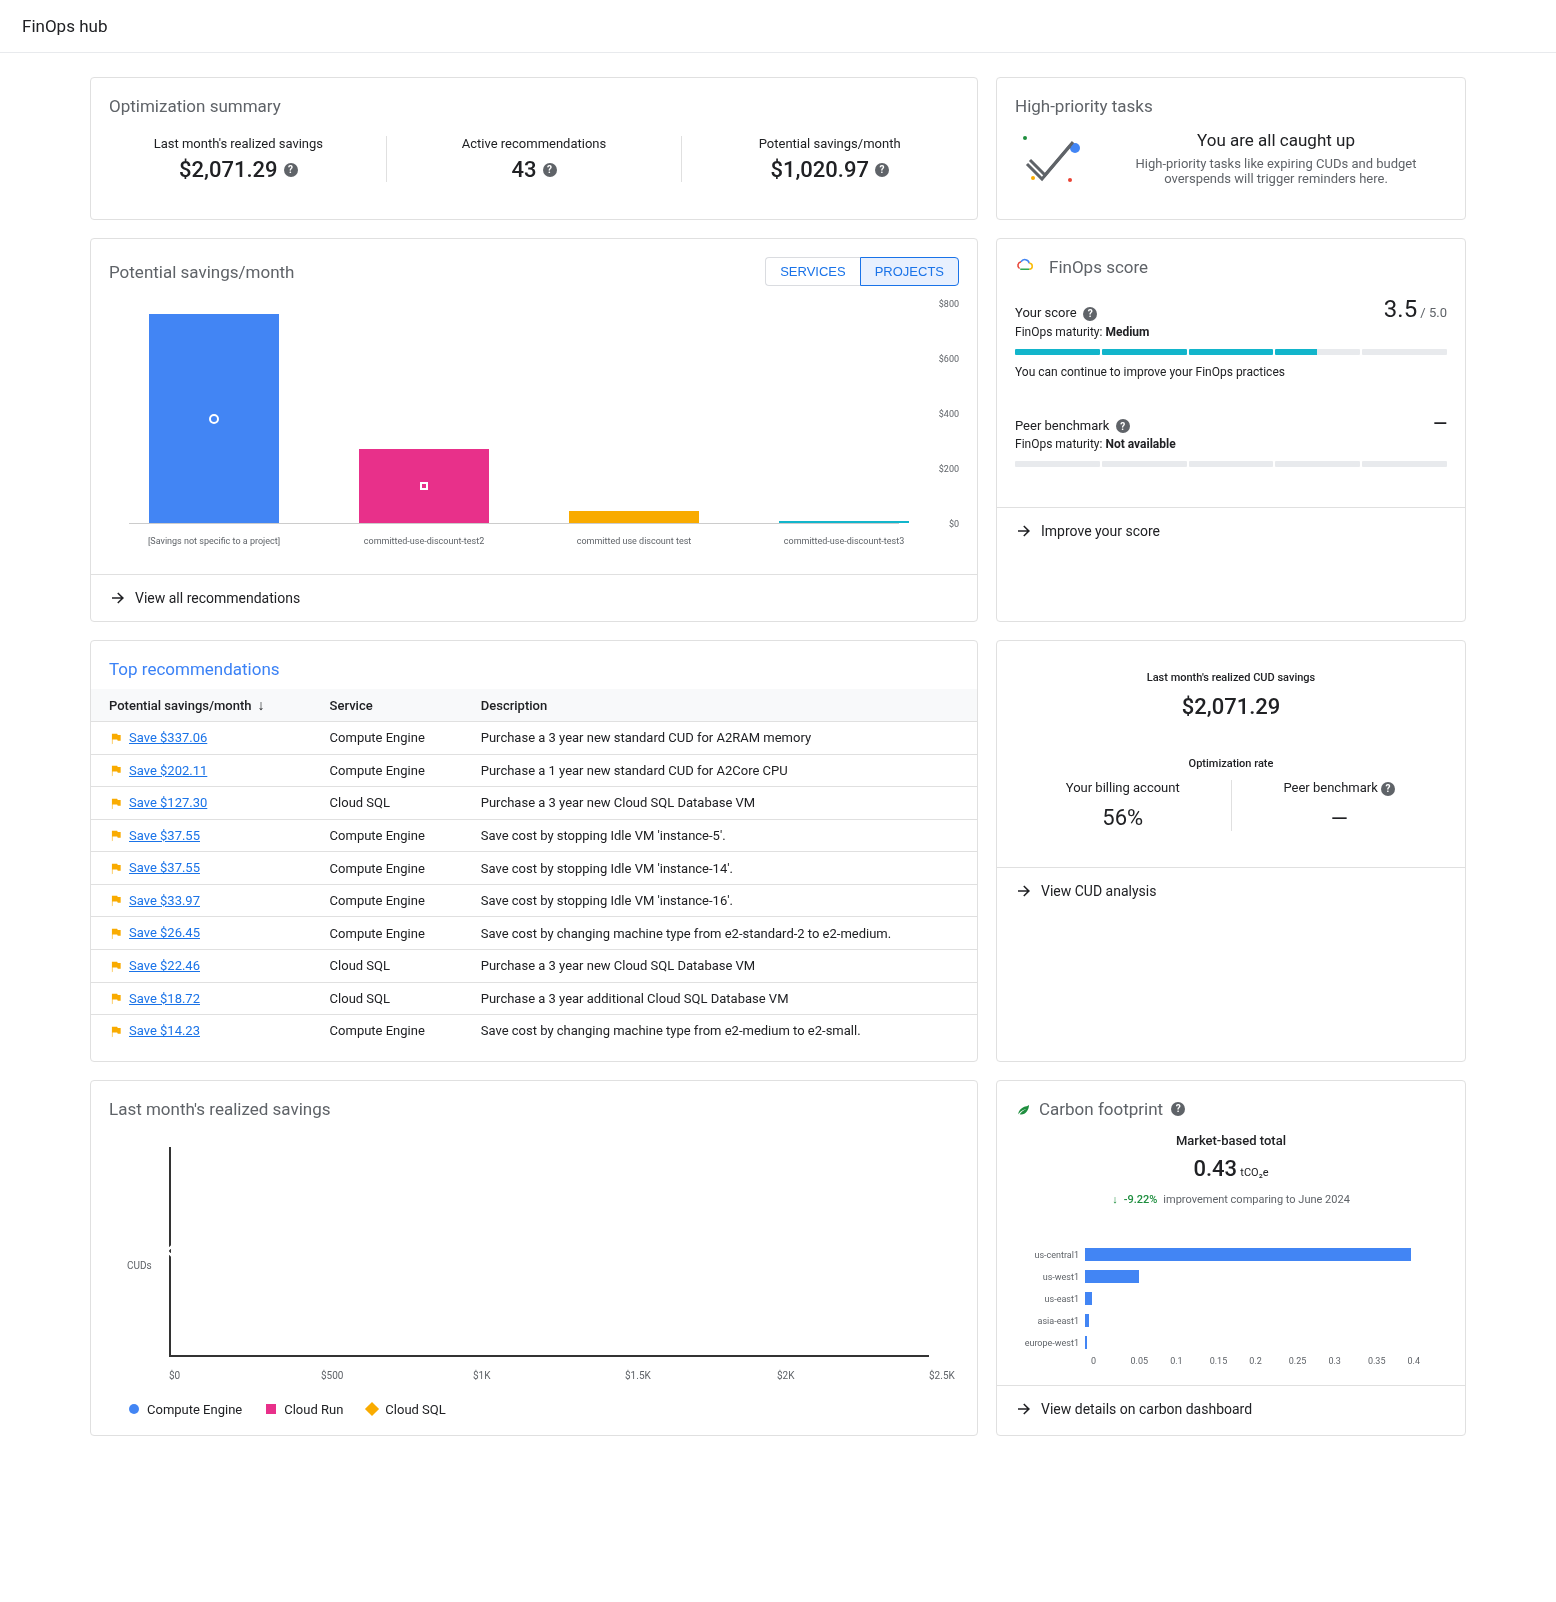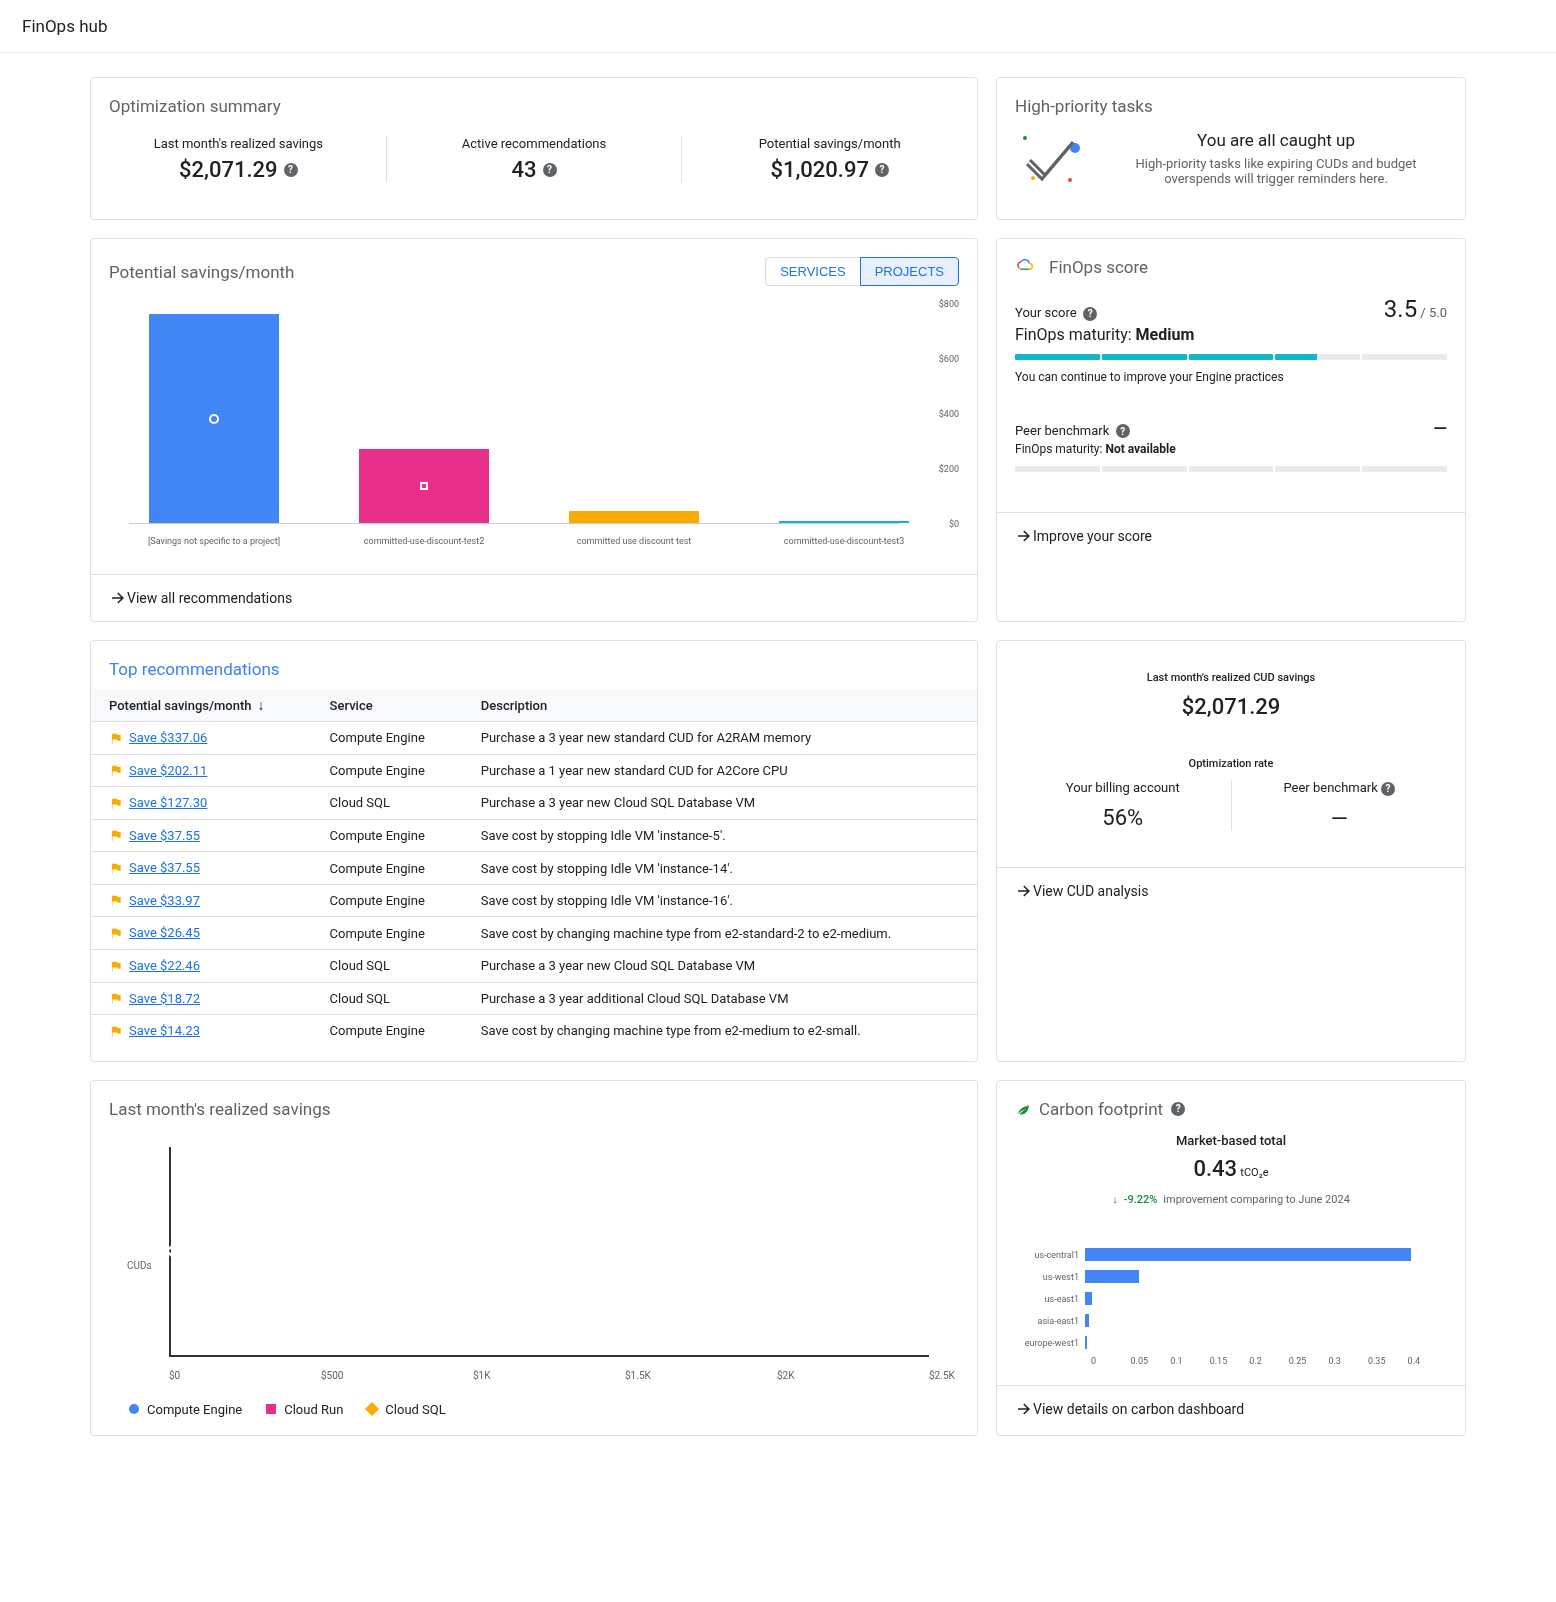--- a/index.html
+++ b/index.html
@@ -34,21 +34,21 @@
   padding: 18px 18px 0;
 }
 .card-title-dark {
   color: #202124;
 }
 .card-footer {
   border-top: 1px solid #e0e0e0;
   padding: 14px 18px;
   display: flex;
   align-items: center;
-  gap: 0;
+  gap: 8px;
   font-size: 14px;
   cursor: pointer;
 }
 .card-footer svg { width: 18px; height: 18px; }
 .summary-row {
   display: flex;
   padding: 20px 0 26px;
 }
 .summary-item {
   flex: 1;
@@ -264,35 +264,35 @@
             <path d="M19 7a4 4 0 0 1 0 8" stroke="#fbbc04" stroke-width="2" fill="none"></path>
             <path d="M19 15H7" stroke="#34a853" stroke-width="2" fill="none"></path>
           </svg>
       </span>
       <span style="font-size:17px;color:#5f6368">FinOps score</span>
     </div>
     <div class="finops-body">
       <div class="finops-row">
         <div>
           <div style="margin-top:14px;margin-bottom:4px"><span>Your score</span> &nbsp;<span class="help-icon">?</span></div>
-          <div style="font-size:16px"><span>FinOps maturity:</span> <b>Medium</b></div>
+          <div style="font-size:12px"><span>FinOps maturity:</span> <b>Medium</b></div>
         </div>
         <div class="finops-score">
           <span class="big">3.5</span>
           <span class="sm">/ 5.0</span>
         </div>
       </div>
       <div class="progress">
         <div class="seg fill"></div>
           <div class="seg fill"></div>
           <div class="seg fill"></div>
           <div class="seg half"></div>
           <div class="seg"></div>
       </div>
-      <div style="font-size:12px;margin-top:8px">You can continue to improve your Engine practices</div>
+      <div style="font-size:12px;margin-top:8px">You can continue to improve your FinOps practices</div>
 
       <div class="finops-row" style="margin-top:34px">
         <div>
           <div style="margin-bottom:4px"><span>Peer benchmark</span> &nbsp;<span class="help-icon">?</span></div>
           <div style="font-size:12px"><span>FinOps maturity:</span> <b>Not available</b></div>
         </div>
         <div class="dash">—</div>
       </div>
       <div class="progress">
         <div class="seg"></div>

